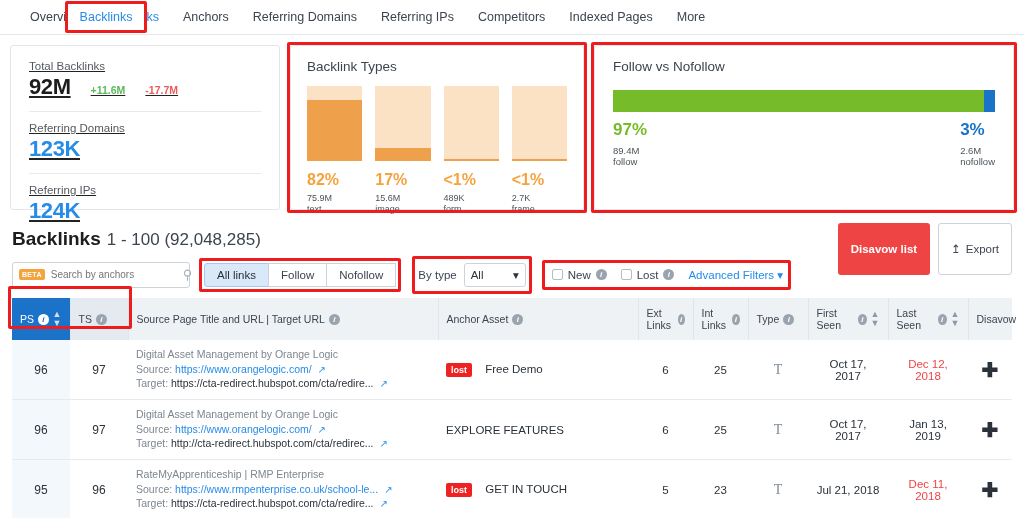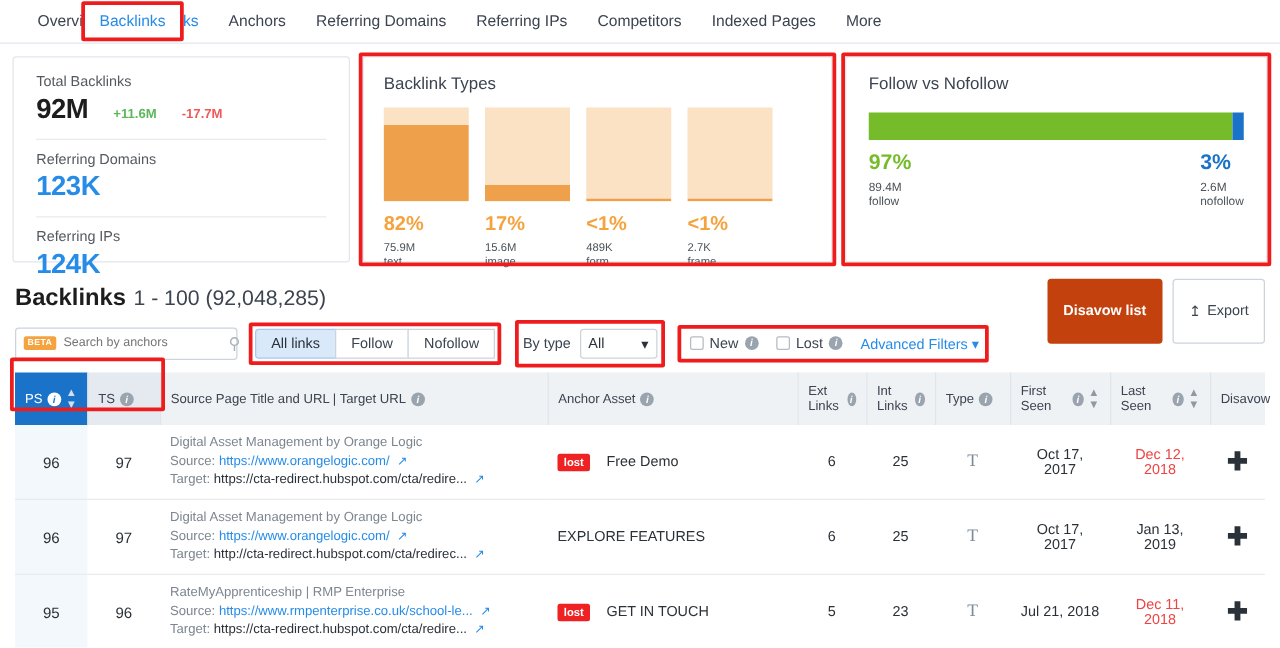--- a/index.html
+++ b/index.html
@@ -33,30 +33,30 @@
     display: flex; align-items: center; justify-content: center;
     color: #268ce8; font-size: 12.5px;
   }
 
   
   .summary { display: flex; padding: 10px 10px 0 10px; gap: 10px; height: 175px; }
   .card {
     border: 1px solid #e1e6eb; border-radius: 3px; background: #fff;
     position: relative;
   }
-  .card-stats { width: 270px; padding: 14px 18px; }
+  .card-stats { width: 270px; padding: 14px 18px; text-decoration: underline; }
   .stat-label { font-size: 11.5px; color: #54595f; margin-bottom: 2px; }
   .stat-value { font-size: 22px; font-weight: bold; color: #1d1d1d; letter-spacing: -0.4px; }
   .stat-value.blue { color: #268ce8; }
   .stat-row1 { display: flex; align-items: baseline; gap: 20px; }
   .delta-up { color: #5bb85b; font-size: 10.5px; font-weight: bold; }
   .delta-down { color: #ee5a5a; font-size: 10.5px; font-weight: bold; }
   .divider { height: 1px; background: #e8ebee; margin: 11px 0 10px 0; }
 
-  .card-types { width: 376px; padding: 13px 16px; }
+  .card-types { width: 294px; padding: 13px 16px; }
   .card-follow { flex: 1; padding: 13px 18px; }
   .card-title { font-size: 13.5px; color: #3c4450; margin-bottom: 12px; }
 
   .bars { display: flex; gap: 13px; }
   .bar-col { width: 68px; }
   .bar-box {
     height: 75px; background: #fbe2c4; position: relative; overflow: hidden;
   }
   .bar-fill { position: absolute; left: 0; right: 0; bottom: 0; background: #efa04a; }
   .bar-pct { font-size: 16px; font-weight: bold; color: #f5a33e; margin-top: 10px; }
@@ -82,21 +82,21 @@
   .bl-head {
     display: flex; align-items: baseline; padding: 18px 12px 0 12px;
     position: relative;
   }
   .bl-title { font-size: 19px; font-weight: bold; color: #1d1d1d; }
   .bl-count { font-size: 17px; color: #3c4450; margin-left: 6px; }
   .head-actions {
     position: absolute; right: 12px; top: 13px; display: flex; gap: 8px;
   }
   .btn-primary {
-    background: #c2410c; color: #fff; border: none; border-radius: 3px;
+    background: #ef4444; color: #fff; border: none; border-radius: 3px;
     font-size: 11.5px; font-weight: bold; padding: 20px 13px; cursor: pointer;
     font-family: "Liberation Sans", sans-serif;
   }
   .btn-default {
     background: #fff; color: #3c4450; border: 1px solid #ccd3da; border-radius: 3px;
     font-size: 11.5px; padding: 6px 12px; cursor: pointer; display: flex;
     align-items: center; gap: 5px; font-family: "Liberation Sans", sans-serif;
   }
 
   

